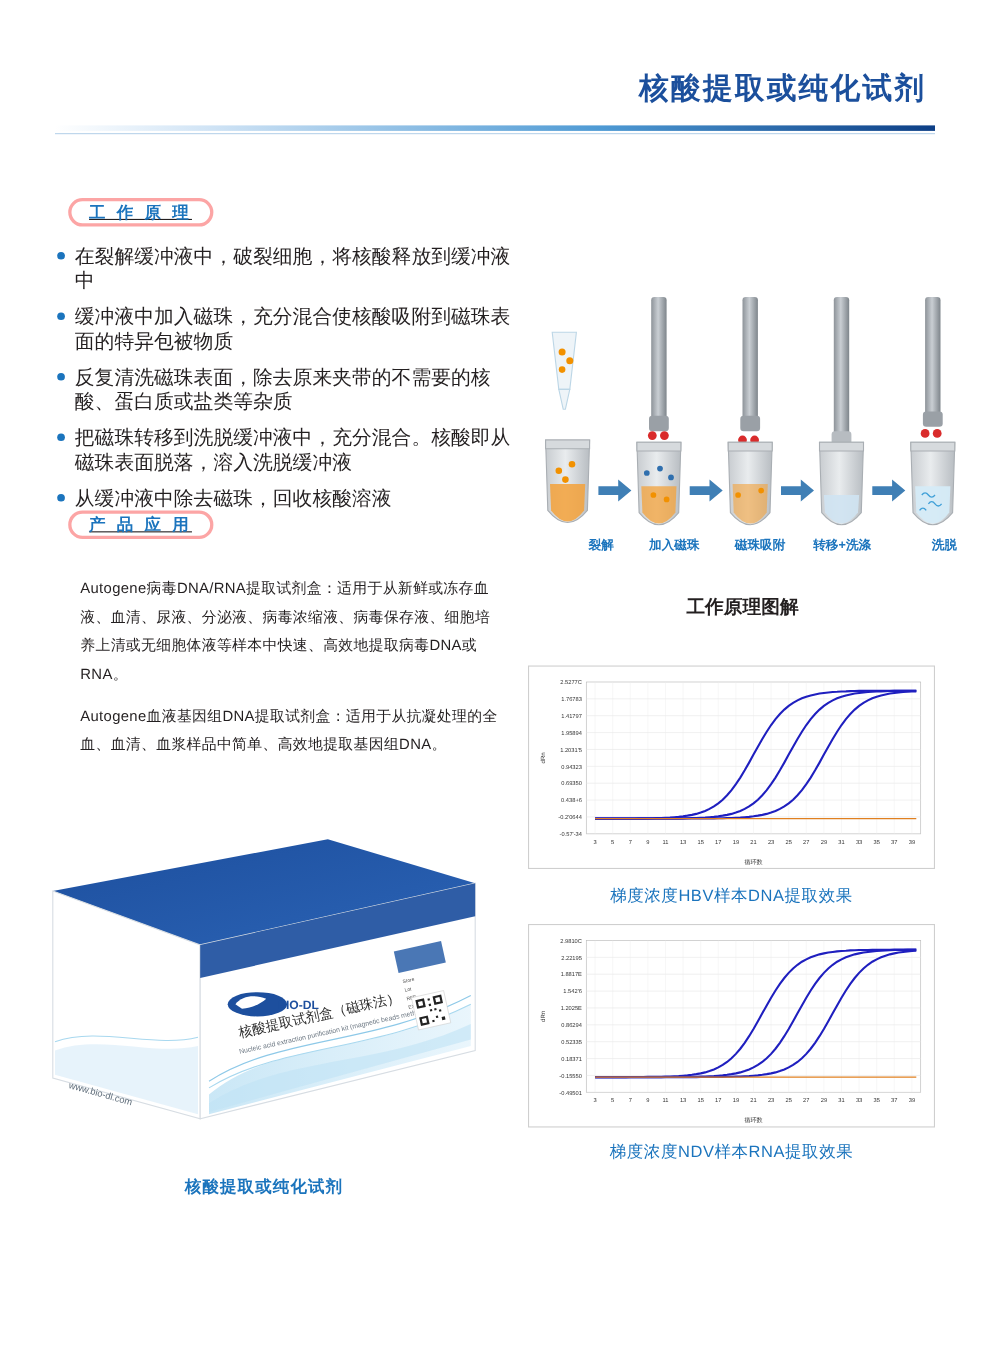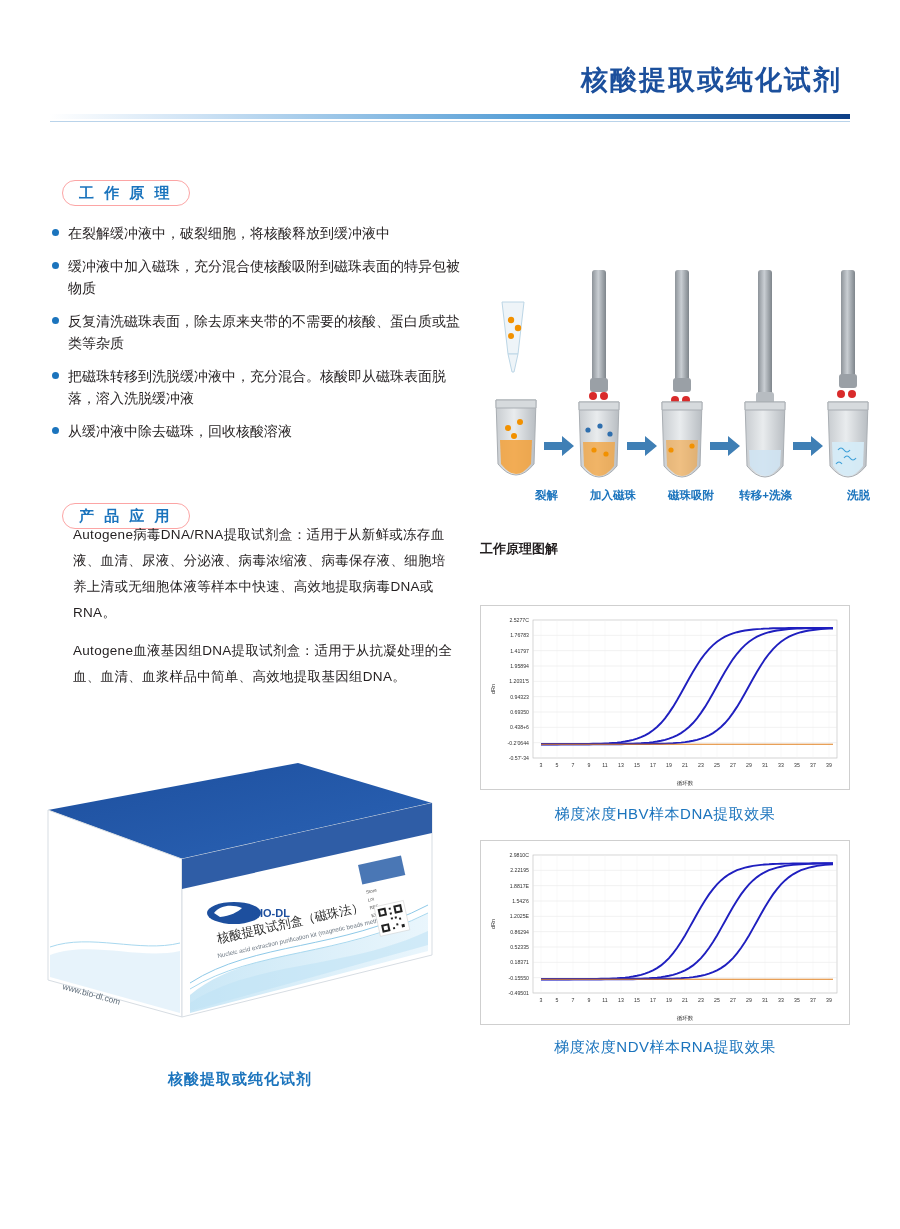--- a/index.html
+++ b/index.html
@@ -47,37 +47,38 @@
     top: 59px;
     width: 800px;
     height: 1px;
     background: #b9d3ea;
   }
 
   
   .pill {
     position: absolute;
     height: 26px;
-    border: 1px solid #fca5a5;
+    border: 3px solid #fca5a5;
     border-radius: 13px;
     background: #ffffff;
     box-sizing: border-box;
     display: flex;
     align-items: center;
     justify-content: center;
     padding: 0 16px;
+    text-decoration: underline;
   }
   .pill span {
     font-size: 15px;
     font-weight: bold;
     color: #1b74bd;
     letter-spacing: 3px;
   }
   #pill-principle { left: 62px; top: 180px; }
-  #pill-application { left: 62px; top: 503px; }
+  #pill-application { left: 62px; top: 464px; }
 
   
   .bullets {
     position: absolute;
     left: 52px;
     top: 222px;
     width: 420px;
   }
   .bullet-row {
     display: flex;
@@ -87,21 +88,21 @@
   .bullet-dot {
     width: 7px;
     height: 7px;
     border-radius: 50%;
     background: #1b74bd;
     margin-top: 7px;
     margin-right: 9px;
     flex: 0 0 auto;
   }
   .bullet-text {
-    font-size: 14px;
+    font-size: 18px;
     line-height: 22px;
     color: #231f20;
   }
 
   
   .app-text {
     position: absolute;
     left: 73px;
     top: 522px;
     width: 385px;
@@ -141,22 +142,22 @@
     left: 480px;
     top: 250px;
     width: 390px;
     height: 270px;
   }
   .diagram-caption {
     position: absolute;
     left: 480px;
     top: 540px;
     width: 390px;
-    text-align: left;
-    font-size: 13px;
+    text-align: center;
+    font-size: 17px;
     color: #231f20;
     font-weight: bold;
   }
   .step-labels {
     position: absolute;
     left: 480px;
     top: 488px;
     width: 390px;
     display: flex;
   }

